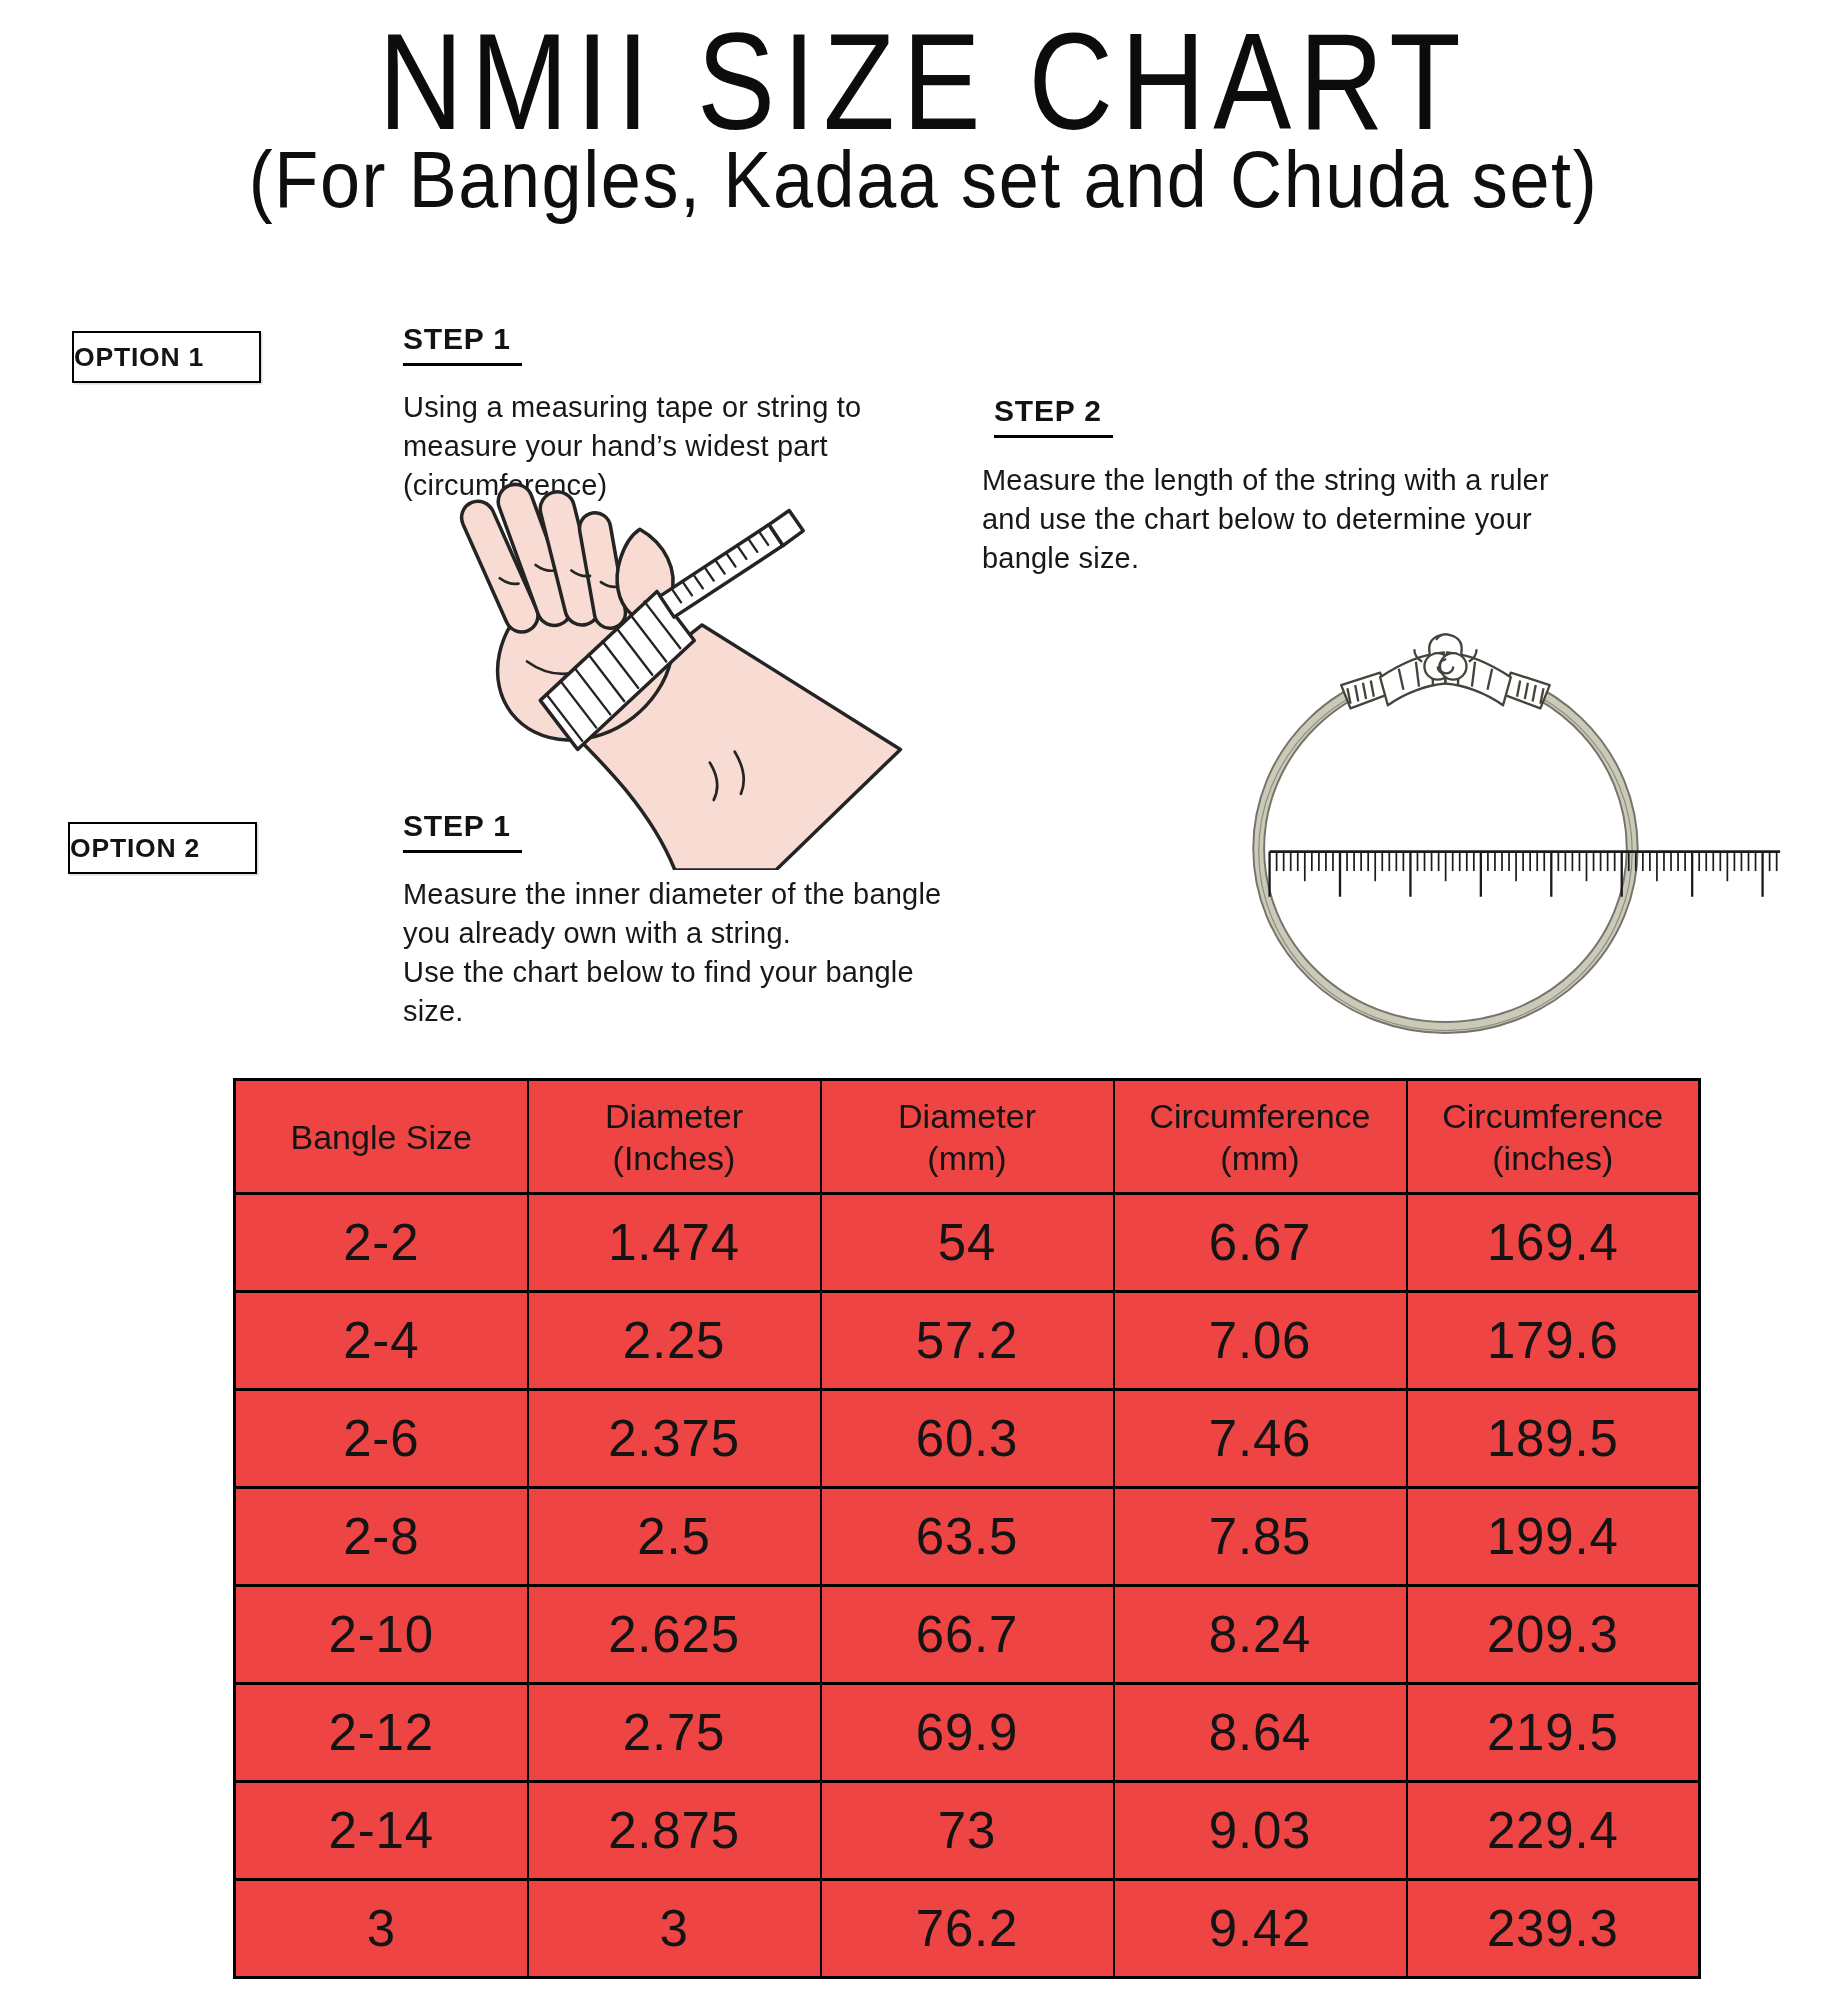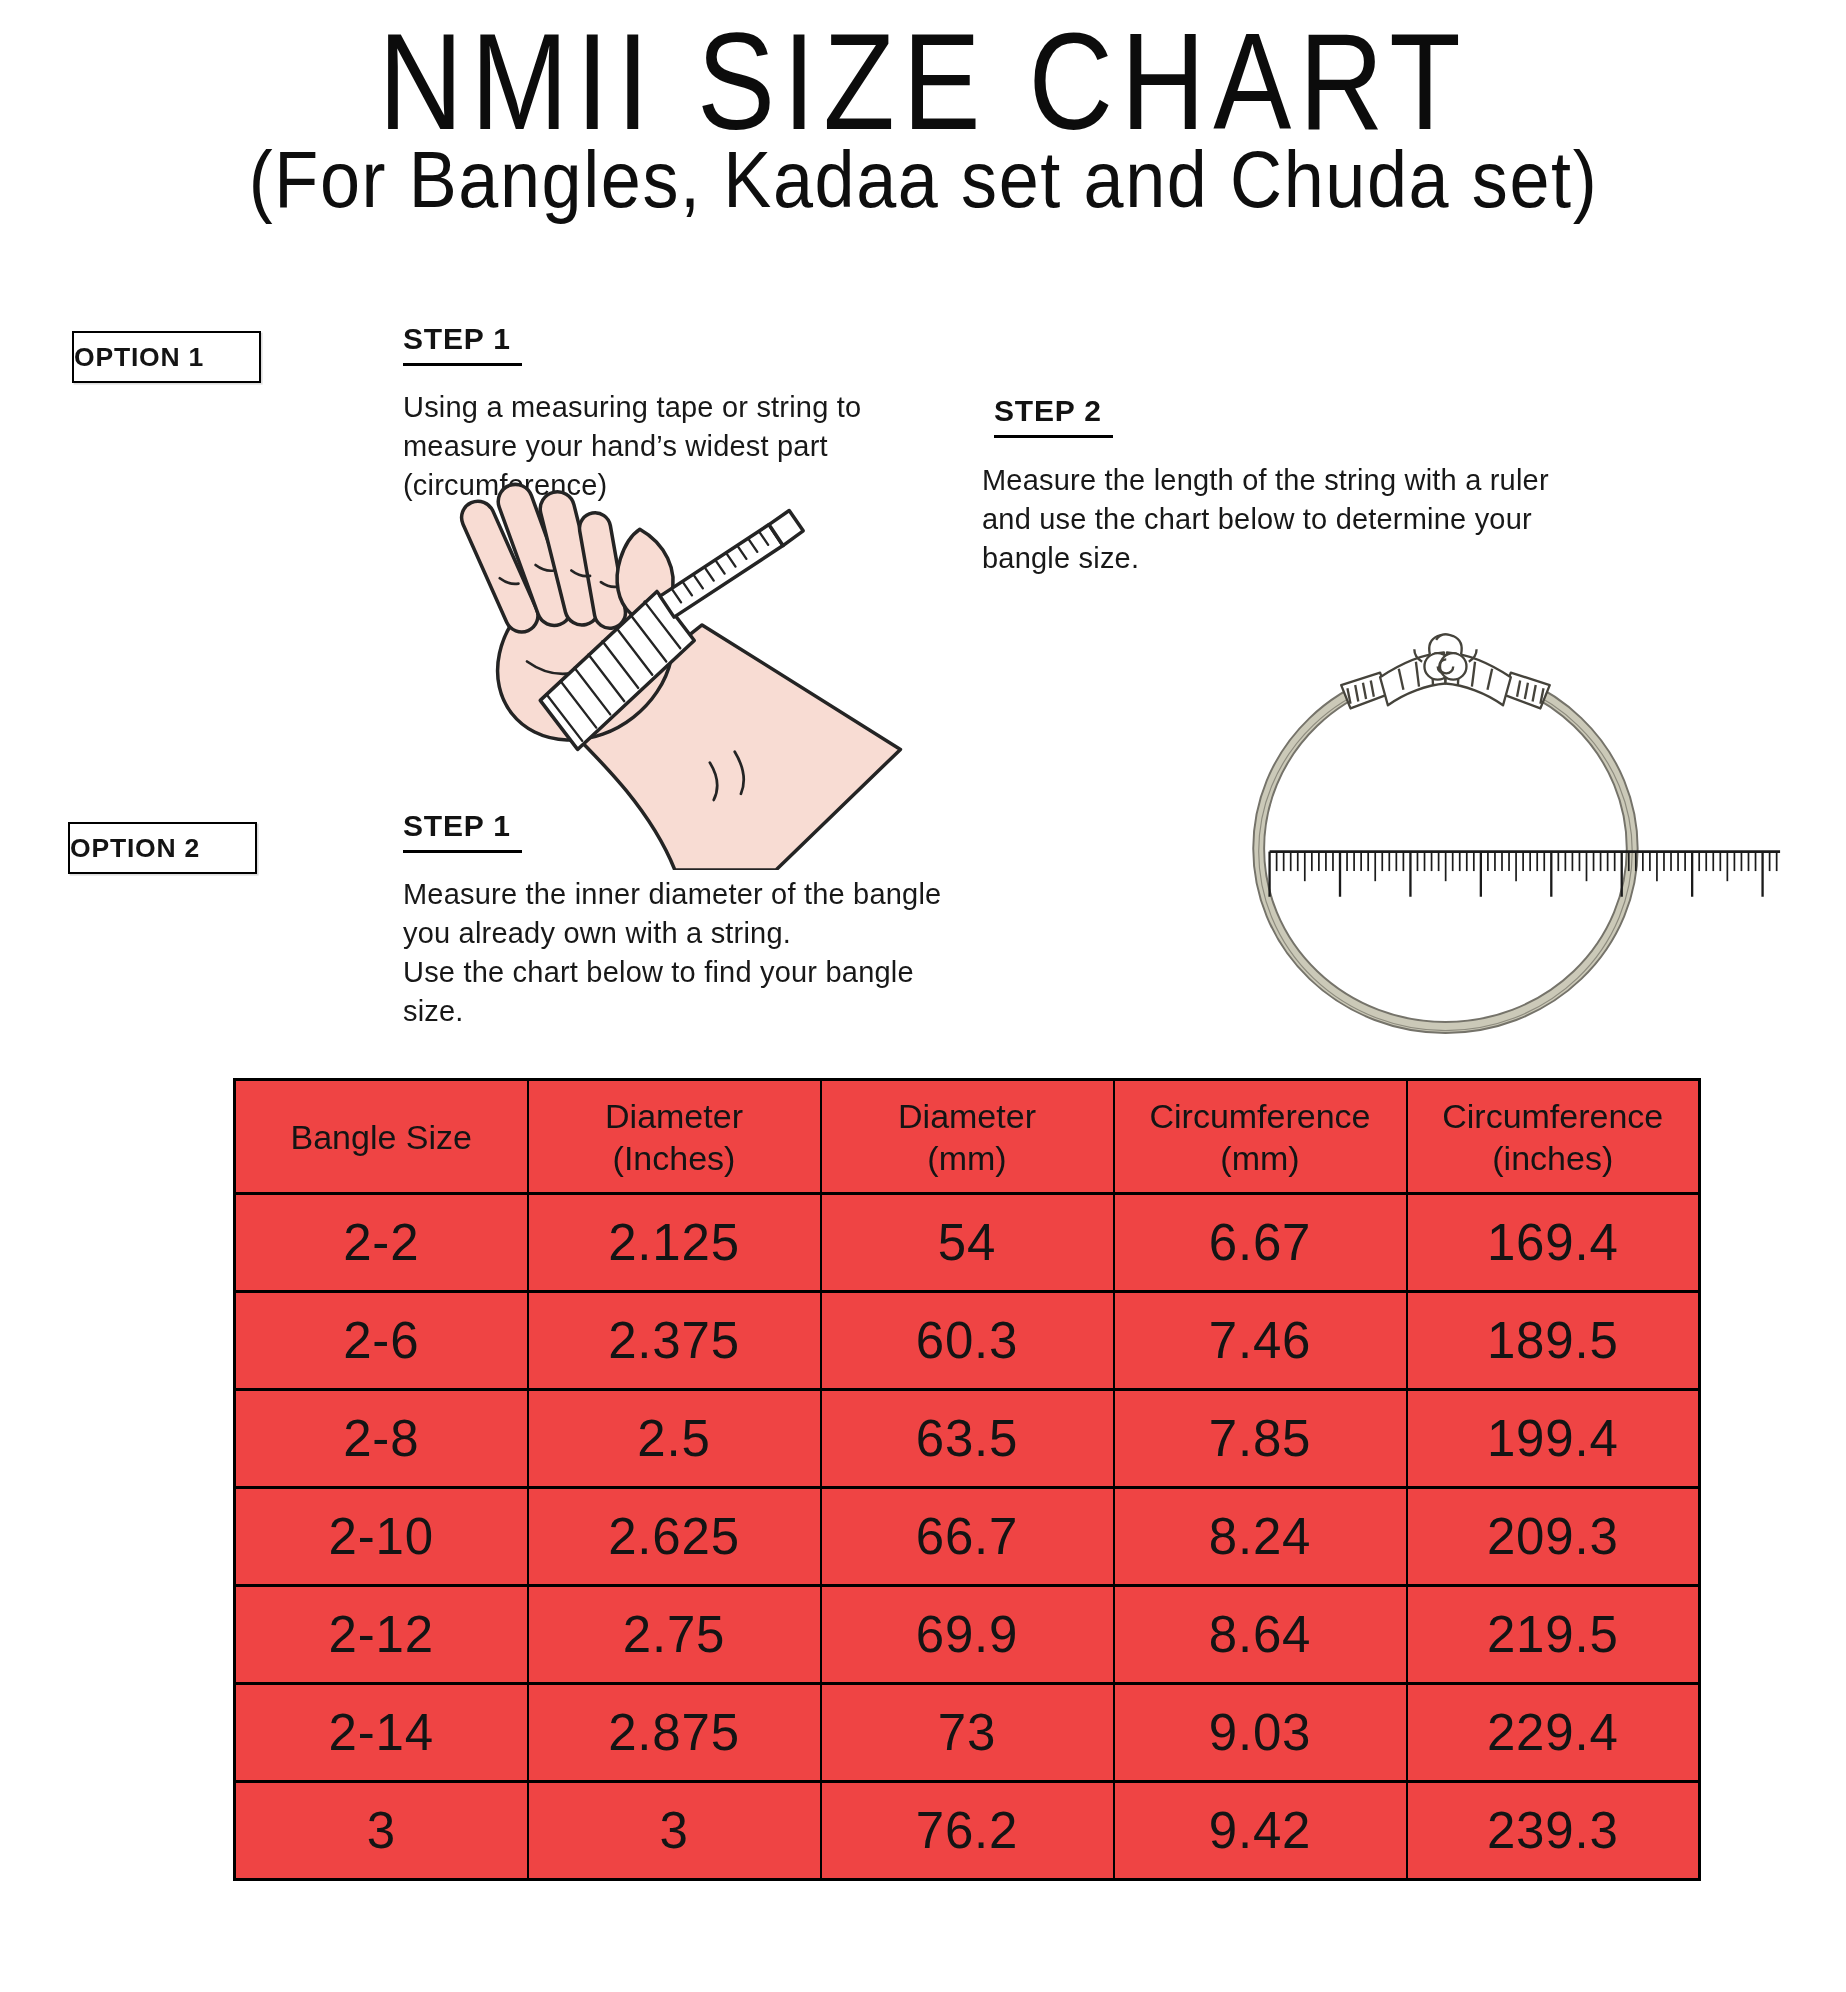--- a/index.html
+++ b/index.html
@@ -263,24 +263,31 @@
 (mm)</th>
         <th>Circumference
 (mm)</th>
         <th>Circumference
 (inches)</th>
       </tr>
     </thead>
     <tbody>
       <tr>
         <td>2-2</td>
-        <td>2.125</td>
+        <td>1.474</td>
         <td>54</td>
         <td>6.67</td>
         <td>169.4</td>
+      </tr>
+      <tr>
+        <td>2-4</td>
+        <td>2.25</td>
+        <td>57.2</td>
+        <td>7.06</td>
+        <td>179.6</td>
       </tr>
       <tr>
         <td>2-6</td>
         <td>2.375</td>
         <td>60.3</td>
         <td>7.46</td>
         <td>189.5</td>
       </tr>
       <tr>
         <td>2-8</td>

